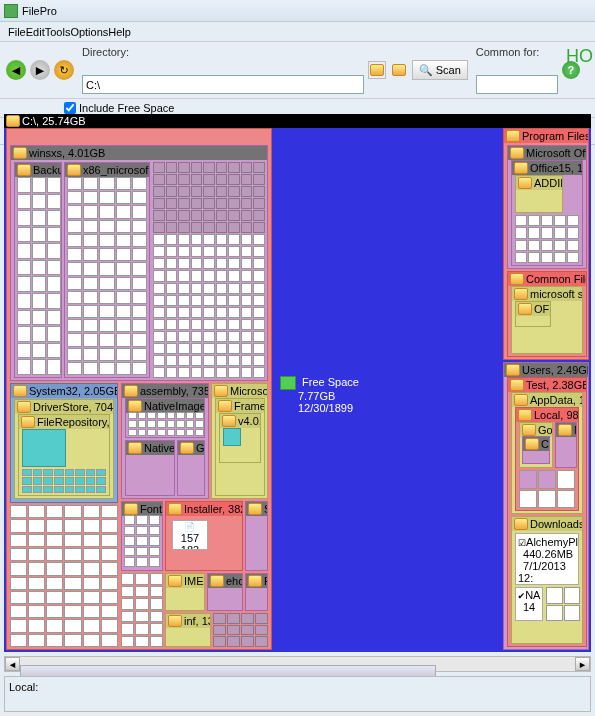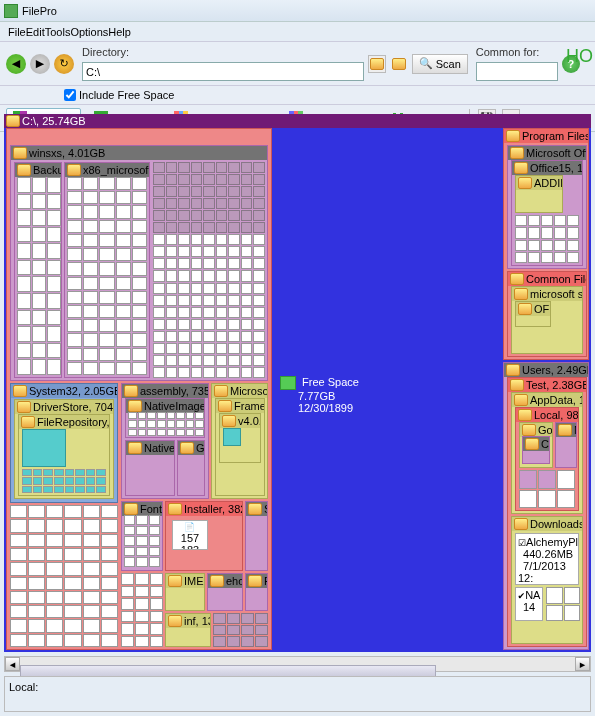--- a/index.html
+++ b/index.html
@@ -2,21 +2,21 @@
 <html><head>
 <meta charset="utf-8">
 <style>
 *{box-sizing:border-box;margin:0;padding:0;font-family:Tahoma,sans-serif;font-size:11px}
 body{background:#e5edf5;width:595px;height:716px;overflow:hidden;position:relative}
 .titlebar{background:linear-gradient(#e8f0f8,#d8e4f0);height:22px;display:flex;align-items:center;padding:0 4px;gap:4px;border-bottom:1px solid #bcc}
 .titlebar .ico{width:14px;height:14px;background:#5a5;border:1px solid #383}
 .menubar{background:#e5edf5;height:20px;display:flex;align-items:center;padding:0 8px;border-bottom:1px solid #ccd}
 .menubar span{cursor:default}
 .toolbar1{background:#e8eef6;padding:4px 6px;display:flex;align-items:center;gap:4px;border-bottom:1px solid #ccd}
-.row{display:flex;align-items:center;gap:4px}
+.row{display:flex;align-items:center;gap:17px}
 .navbtn{width:20px;height:20px;border-radius:10px;display:flex;align-items:center;justify-content:center;cursor:pointer}
 .nb-back{background:radial-gradient(#7c4,#4a2)}
 .nb-fwd{background:radial-gradient(#ddd,#aaa)}
 .nb-up{background:radial-gradient(#fc4,#c82)}
 .lbl{color:#333;margin-right:2px}
 input.field{height:19px;border:1px solid #8aa;padding:0 3px;background:#fff}
 .dirfield{width:282px}
 .sfield{width:82px}
 .icobtn{width:18px;height:18px;border:1px solid #bbb;background:#eee;display:flex;align-items:center;justify-content:center;cursor:pointer}
 .fld-ico{width:14px;height:12px;background:linear-gradient(#fe8,#ea4);border:1px solid #c82;border-radius:2px}
@@ -129,21 +129,21 @@
   <div class="tab">
       <div class="ti ti-ov"></div>
       <span>Overview</span>
     </div>
   <div class="sep"></div>
   <div class="icobtn">💾</div>
   <div class="icobtn">≡</div>
 </div>
 
 <div class="tm-area">
-  <div class="fhdr" style="background:#701a75;color:#fff;position:absolute;left:0;top:0;width:100%">
+  <div class="fhdr" style="background:#000000;color:#fff;position:absolute;left:0;top:0;width:100%">
       <span>C:\, 25.74GB</span>
     </div>
 
   <div class="folder c-red" style="left:2px;top:14px;width:266px;height:522px">
 
     <div class="folder c-purp" style="left:3px;top:16px;width:258px;height:236px">
       <div class="fhdr">
           <span>winsxs, 4.01GB</span>
         </div>
       <div class="folder c-purp" style="left:3px;top:16px;width:48px;height:216px">

